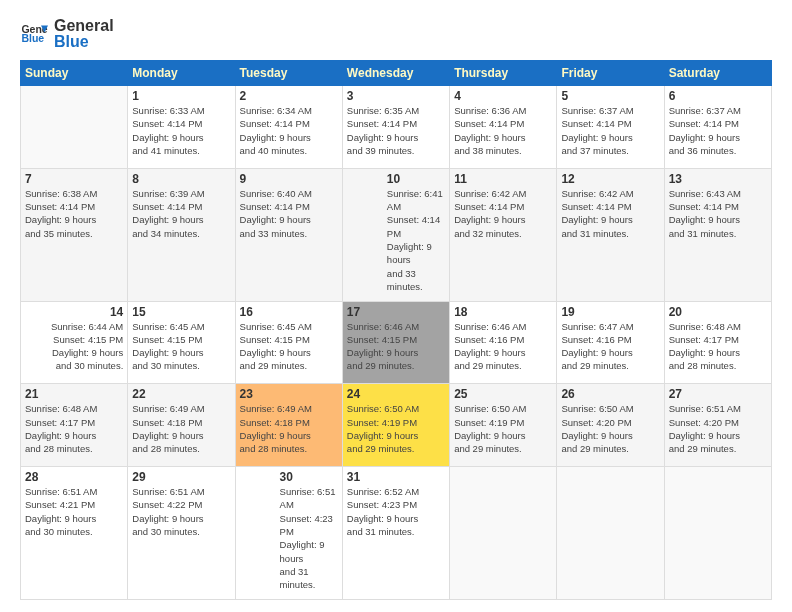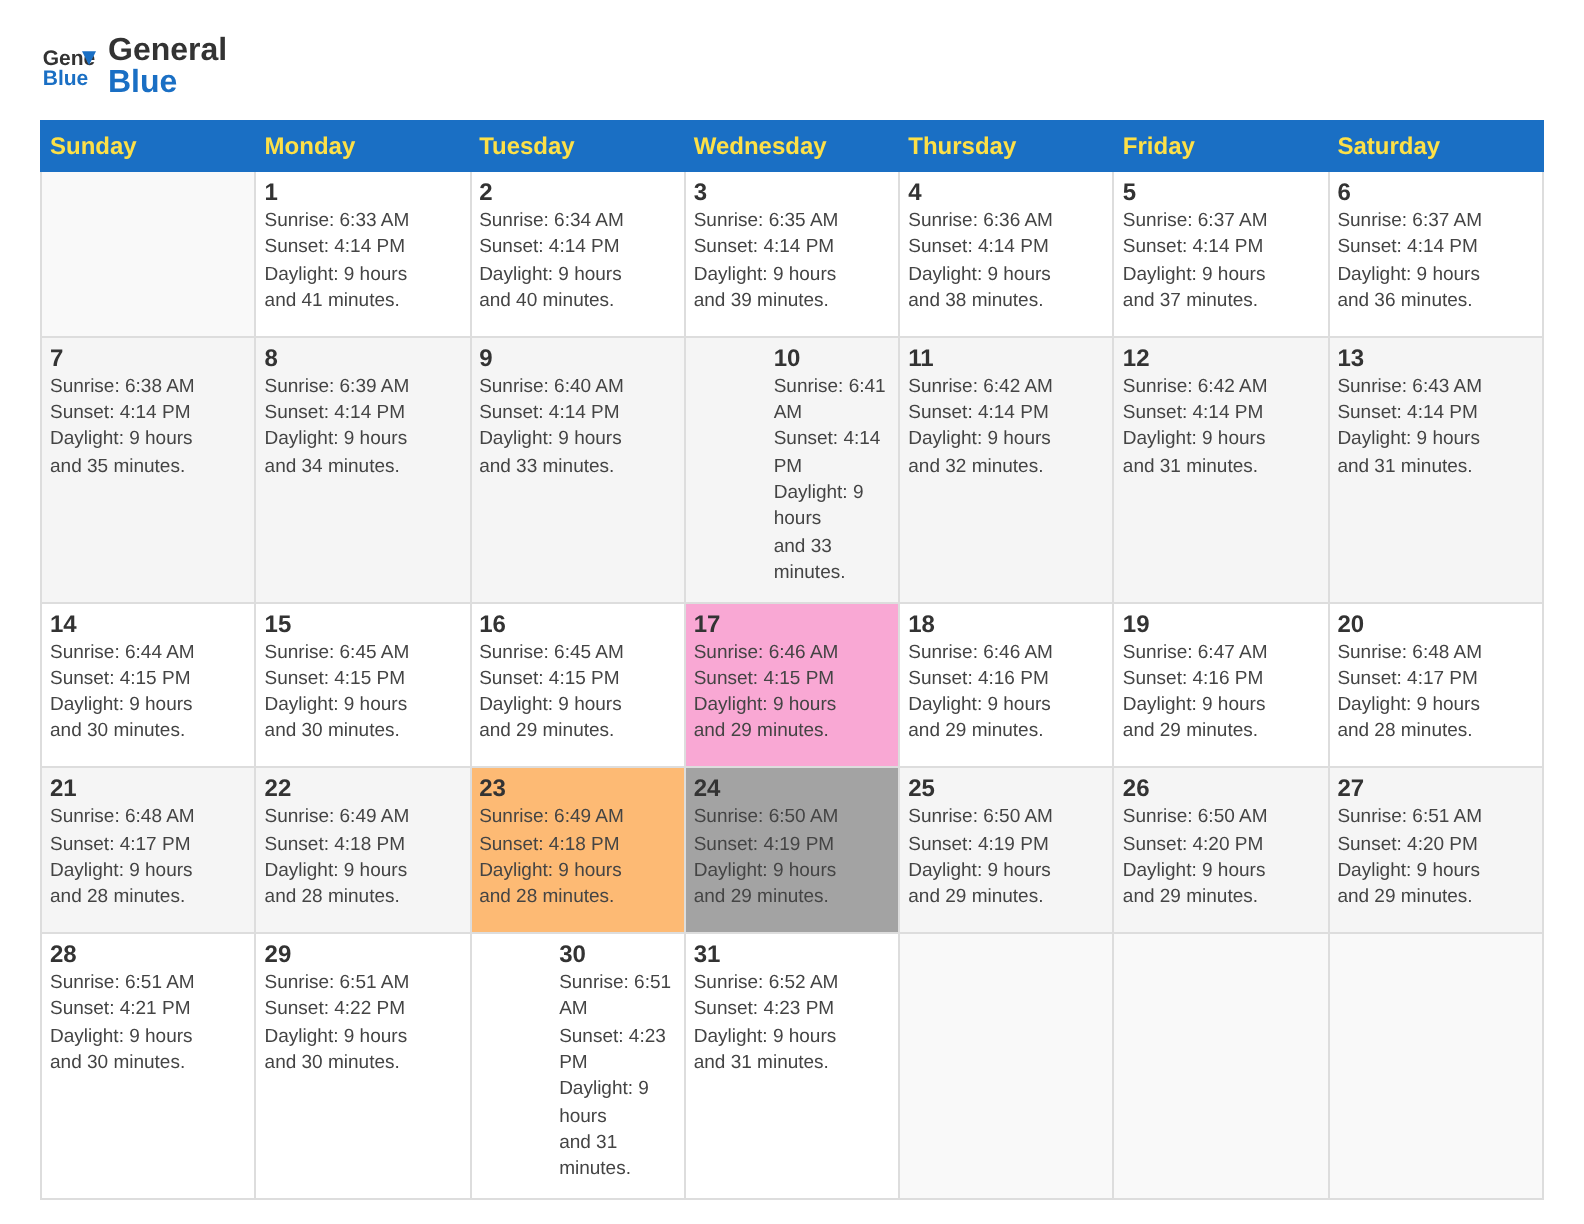--- a/index.html
+++ b/index.html
@@ -47,21 +47,21 @@
     }
     .calendar {
       flex: 1;
       border: 1px solid #ccc;
       border-collapse: collapse;
       width: 100%;
       table-layout: fixed;
     }
     .calendar th {
       background: #1a6fc4;
-      color: #fde047;
+      color: #fef9c3;
       font-size: 12px;
       font-weight: bold;
       padding: 5px 4px;
       text-align: left;
       border: 1px solid #1a6fc4;
     }
     .calendar td {
       border: 1px solid #ddd;
       vertical-align: top;
       padding: 3px 4px;
@@ -177,33 +177,33 @@
           <td style="background: rgb(245, 245, 245);">
             <span class="day-num">12</span>
             <div class="cell-info">Sunrise: 6:42 AM<br>Sunset: 4:14 PM<br>Daylight: 9 hours<br>and 31 minutes.</div>
           </td>
           <td style="background: rgb(245, 245, 245);">
             <span class="day-num">13</span>
             <div class="cell-info">Sunrise: 6:43 AM<br>Sunset: 4:14 PM<br>Daylight: 9 hours<br>and 31 minutes.</div>
           </td>
         </tr>
         <tr>
-          <td style="background: rgb(255, 255, 255);">
+          <td style="background: rgb(255, 255, 255); text-align: right;">
             <span class="day-num">14</span>
             <div class="cell-info">Sunrise: 6:44 AM<br>Sunset: 4:15 PM<br>Daylight: 9 hours<br>and 30 minutes.</div>
           </td>
           <td style="background: rgb(255, 255, 255);">
             <span class="day-num">15</span>
             <div class="cell-info">Sunrise: 6:45 AM<br>Sunset: 4:15 PM<br>Daylight: 9 hours<br>and 30 minutes.</div>
           </td>
           <td style="background: rgb(255, 255, 255);">
             <span class="day-num">16</span>
             <div class="cell-info">Sunrise: 6:45 AM<br>Sunset: 4:15 PM<br>Daylight: 9 hours<br>and 29 minutes.</div>
           </td>
-          <td style="background: #f9a8d4;">
+          <td style="background: #a3a3a3;">
             <span class="day-num">17</span>
             <div class="cell-info">Sunrise: 6:46 AM<br>Sunset: 4:15 PM<br>Daylight: 9 hours<br>and 29 minutes.</div>
           </td>
           <td style="background: rgb(255, 255, 255);">
             <span class="day-num">18</span>
             <div class="cell-info">Sunrise: 6:46 AM<br>Sunset: 4:16 PM<br>Daylight: 9 hours<br>and 29 minutes.</div>
           </td>
           <td style="background: rgb(255, 255, 255);">
             <span class="day-num">19</span>
             <div class="cell-info">Sunrise: 6:47 AM<br>Sunset: 4:16 PM<br>Daylight: 9 hours<br>and 29 minutes.</div>
@@ -219,21 +219,21 @@
             <div class="cell-info">Sunrise: 6:48 AM<br>Sunset: 4:17 PM<br>Daylight: 9 hours<br>and 28 minutes.</div>
           </td>
           <td style="background: rgb(245, 245, 245);">
             <span class="day-num">22</span>
             <div class="cell-info">Sunrise: 6:49 AM<br>Sunset: 4:18 PM<br>Daylight: 9 hours<br>and 28 minutes.</div>
           </td>
           <td style="background: #fdba74;">
             <span class="day-num">23</span>
             <div class="cell-info">Sunrise: 6:49 AM<br>Sunset: 4:18 PM<br>Daylight: 9 hours<br>and 28 minutes.</div>
           </td>
-          <td style="background: #a3a3a3;">
+          <td style="background: #fde047;">
             <span class="day-num">24</span>
             <div class="cell-info">Sunrise: 6:50 AM<br>Sunset: 4:19 PM<br>Daylight: 9 hours<br>and 29 minutes.</div>
           </td>
           <td style="background: rgb(245, 245, 245);">
             <span class="day-num">25</span>
             <div class="cell-info">Sunrise: 6:50 AM<br>Sunset: 4:19 PM<br>Daylight: 9 hours<br>and 29 minutes.</div>
           </td>
           <td style="background: rgb(245, 245, 245);">
             <span class="day-num">26</span>
             <div class="cell-info">Sunrise: 6:50 AM<br>Sunset: 4:20 PM<br>Daylight: 9 hours<br>and 29 minutes.</div>

